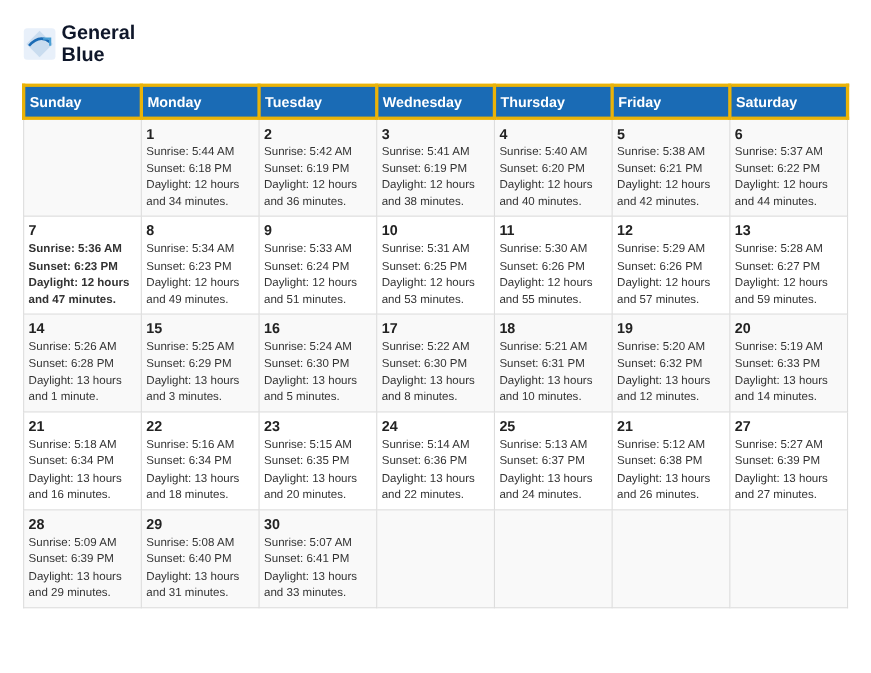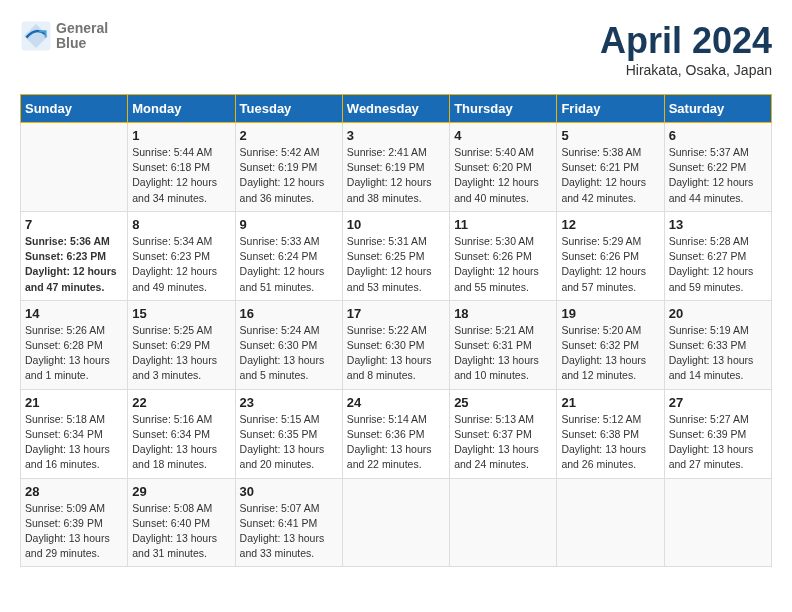--- a/index.html
+++ b/index.html
@@ -15,23 +15,23 @@
       justify-content: space-between;
       align-items: flex-start;
       margin-bottom: 16px;
     }
     .logo {
       display: flex;
       align-items: center;
       gap: 4px;
     }
     .logo-text {
-      font-size: 14px;
+      font-size: 18px;
       font-weight: bold;
-      color: #737373;
+      color: #0f172a;
       line-height: 1.1;
     }
     .logo-text span { display: block; }
     .logo-icon {
       width: 32px;
       height: 32px;
     }
     .title-block {
       text-align: right;
     }
@@ -51,21 +51,21 @@
     }
     thead tr {
       background: #1a6bb5;
       color: #fff;
     }
     thead th {
       padding: 6px 4px;
       text-align: left;
       font-size: 13px;
       font-weight: bold;
-      border: 1px solid #eab308;
+      border: 3px solid #eab308;
     }
     tbody tr {
       border-bottom: 1px solid #ddd;
     }
     tbody td {
       vertical-align: top;
       padding: 5px 4px;
       border: 1px solid #ddd;
       min-height: 80px;
       width: 107px;
@@ -98,24 +98,20 @@
       <rect x="2" y="2" width="36" height="36" rx="4" fill="#e8f0fa"></rect>
       <polygon points="20,5 35,20 20,35 5,20" fill="#1a6bb5" opacity="0.15"></polygon>
       <path d="M8 22 Q20 8 32 18" stroke="#1a6bb5" stroke-width="3" fill="none"></path>
       <path d="M24 14 L32 14 L32 22" stroke="#4a9fd4" stroke-width="2.5" fill="none"></path>
     </svg>
     <div class="logo-text">
       <span>General</span>
       <span>Blue</span>
     </div>
   </div>
-  <div class="title-block">
-    <div class="month-title">April 2024</div>
-    <div class="location">Hirakata, Osaka, Japan</div>
-  </div>
 </div>
 
 <table>
   <thead>
     <tr>
     <th>Sunday</th>
         <th>Monday</th>
         <th>Tuesday</th>
         <th>Wednesday</th>
         <th>Thursday</th>
@@ -135,21 +131,21 @@
         </td>
         <td>
           <span class="day-num">2</span>
           <div class="day-info" style="white-space: pre-line;">Sunrise: 5:42 AM
 Sunset: 6:19 PM
 Daylight: 12 hours
 and 36 minutes.</div>
         </td>
         <td>
           <span class="day-num">3</span>
-          <div class="day-info" style="white-space: pre-line;">Sunrise: 2:41 AM
+          <div class="day-info" style="white-space: pre-line;">Sunrise: 5:41 AM
 Sunset: 6:19 PM
 Daylight: 12 hours
 and 38 minutes.</div>
         </td>
         <td>
           <span class="day-num">4</span>
           <div class="day-info" style="white-space: pre-line;">Sunrise: 5:40 AM
 Sunset: 6:20 PM
 Daylight: 12 hours
 and 40 minutes.</div>

